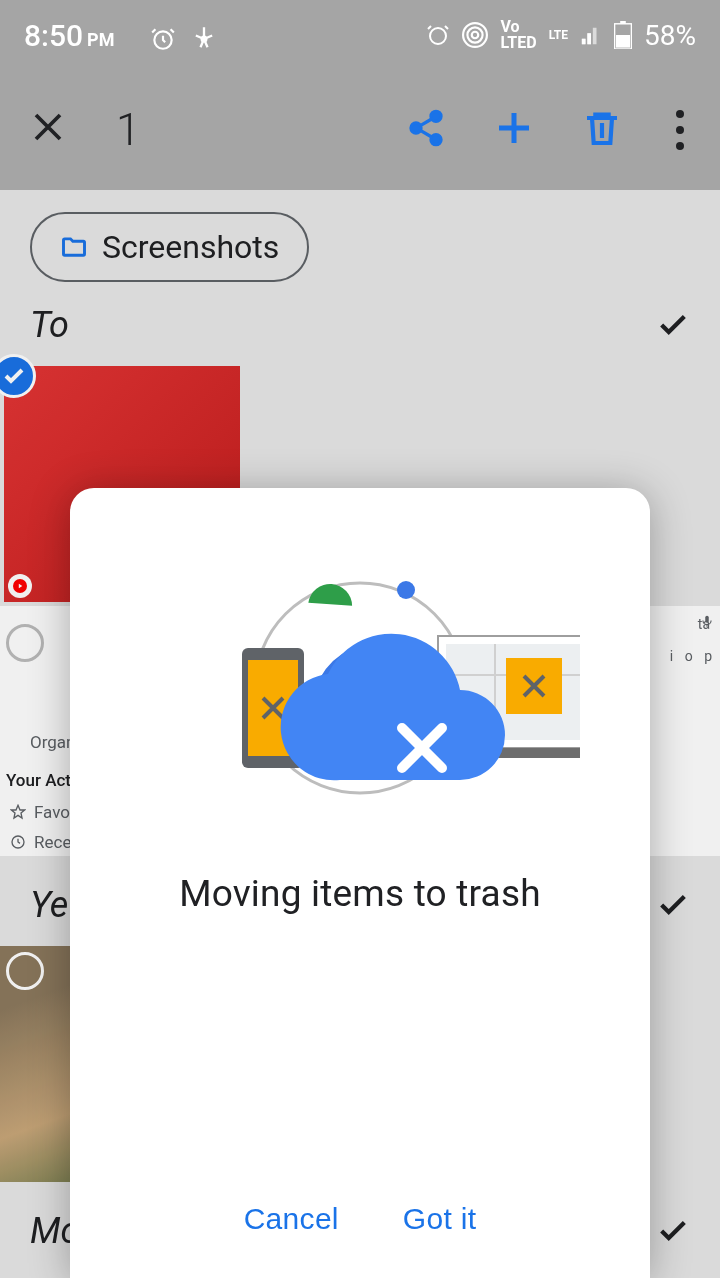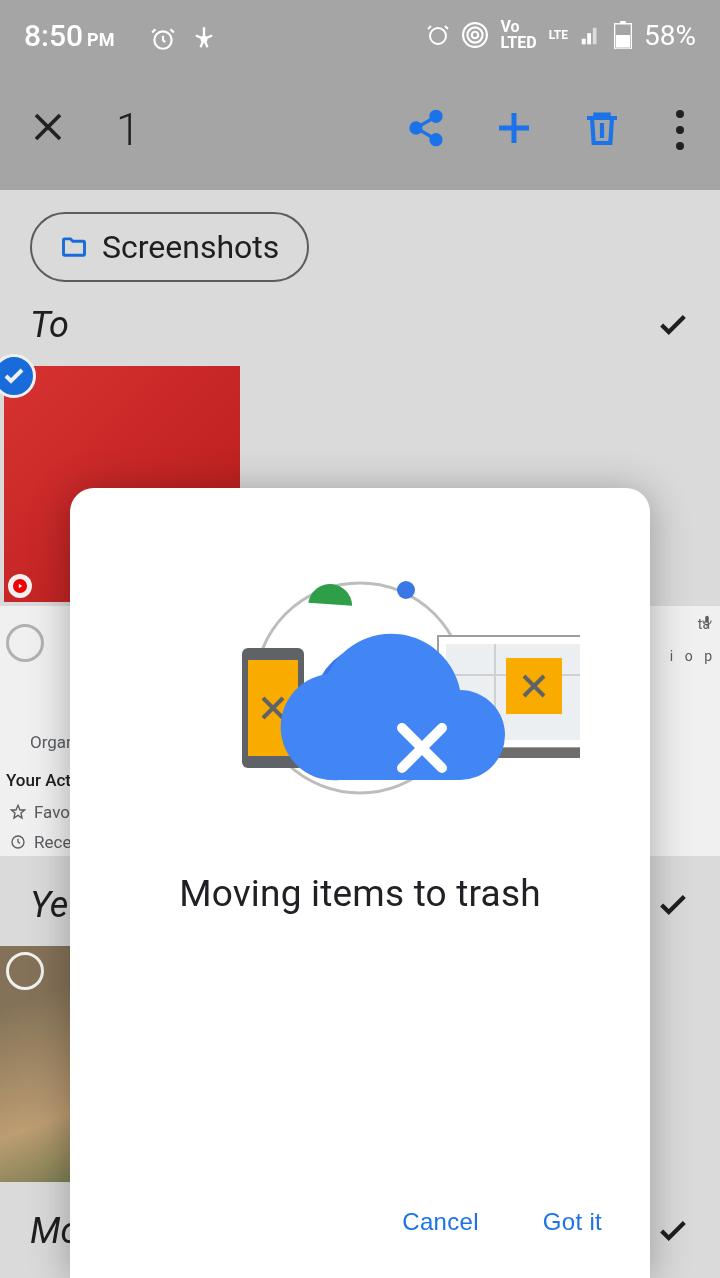--- a/index.html
+++ b/index.html
@@ -35,28 +35,28 @@
   .section-label { font-size: 36px; color: #202124; font-weight: 400; font-style: italic; }
   
   .photo-grid { display: flex; padding: 0 0 0 0; }
   .thumb { position: relative; width: 236px; height: 236px; background: #ccc; margin-right: 4px; }
   .thumb.selected { background: linear-gradient(135deg,#e53535,#c41e1e); }
   .check-badge { position: absolute; top: -12px; left: -12px; width: 44px; height: 44px; background: #1a73e8; border-radius: 50%; display: flex; align-items: center; justify-content: center; border: 3px solid #fff; }
   .circle-empty { position: absolute; top: 6px; left: 6px; width: 38px; height: 38px; border: 3px solid #fff; border-radius: 50%; }
   .yt-icon { position: absolute; bottom: 4px; left: 4px; width: 24px; height: 24px; background:#fff; border-radius:50%; display:flex; align-items:center; justify-content:center; }
   
   
-  .dialog { position: absolute; left: 70px; right: 70px; top: 298px; bottom: 0; background: #fff; border-radius: 24px 24px 0 0; box-shadow: 0 4px 40px rgba(0,0,0,0.3); display: flex; flex-direction: column; z-index: 100; }
+  .dialog { position: absolute; left: 70px; right: 70px; top: 298px; bottom: 0; background: #fff; border-radius: 24px 24px 0 0; box-shadow: 0 4px 40px rgba(0,0,0,0.3); display: flex; flex-direction: column; z-index: 100; align-items: center; }
   .dialog-illustration { height: 360px; display: flex; align-items: center; justify-content: center; position: relative; }
   .dialog-content { padding: 24px 44px 0; flex: 1; }
   .dialog-title { font-size: 37px; font-weight: 400; color: #202124; text-align: center; margin-bottom: 38px; letter-spacing: 0.2px; }
   .dialog-body { font-size: 30px; line-height: 1.5; color: #3c4043; }
   .learn-more { color: #1a73e8; text-decoration: underline; text-decoration-color: #1a73e8; }
   .dialog-actions { display: flex; justify-content: flex-end; gap: 64px; padding: 40px 48px 42px; }
-  .dialog-actions button { background: none; border: none; font-size: 24px; font-weight: 500; color: #1a73e8; cursor: pointer; letter-spacing: 0.3px; }
+  .dialog-actions button { background: none; border: none; font-size: 30px; font-weight: 500; color: #1a73e8; cursor: pointer; letter-spacing: 0.3px; }
 </style>
 </head>
 <body>
 
 <div class="status-bar">
   <div class="status-left">
     <div class="status-time">
       <span>8:50</span>
       <span class="pm">PM</span>
     </div>

